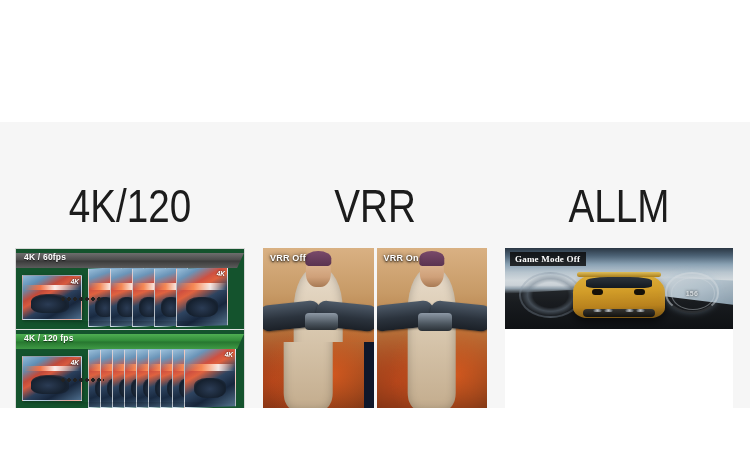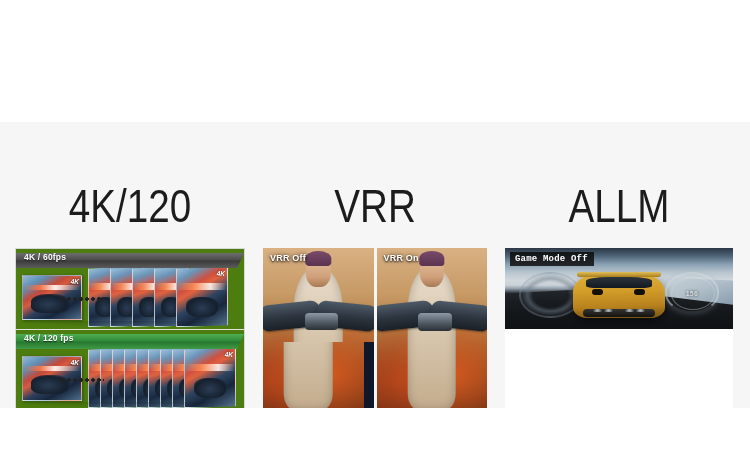--- a/index.html
+++ b/index.html
@@ -62,21 +62,21 @@
     background:#ffffff;
     border:1px solid #d8d8d8;
     box-sizing:border-box;
     overflow:hidden;
   }
   .panel-1{left:15px;width:230px;}
   .panel-2{left:263px;width:224px;border:none;}
   .panel-3{left:505px;width:228px;border:none;}
 
   
-  .fps-half{position:relative;width:100%;height:50%;overflow:hidden;background:#4d7c0f;}
+  .fps-half{position:relative;width:100%;height:50%;overflow:hidden;background:#14532d;}
   .fps-half.top{border-bottom:1px solid #e2e2e2;}
 
   .fps-bar{
     position:absolute;left:0;top:4px;width:100%;height:15px;
     z-index:6;
   }
   .fps-bar.gray{
     background:linear-gradient(180deg,#6e6e6e 0%,#4a4a4a 48%,#3a3a3a 52%,#5c5c5c 100%);
     -webkit-clip-path:polygon(0 0,100% 0,97% 100%,0 100%);
     clip-path:polygon(0 0,100% 0,97% 100%,0 100%);
@@ -304,21 +304,21 @@
     text-shadow:0 0 3px rgba(0,0,0,.8);
     font-family:"Liberation Sans", sans-serif;
   }
   .gm-label{
     position:absolute;left:5px;top:4px;z-index:10;
     background:rgba(10,10,10,.82);
     color:#ffffff;
     font-size:9px;font-weight:bold;
     letter-spacing:.2px;
     padding:2px 6px 2px 5px;
-    font-family:Liberation Mono, monospace;
+    font-family:Liberation Serif, serif;
   }
   .gm-half.blurry .gm-scene,
   .gm-half.blurry .gm-road,
   .gm-half.blurry .gm-snowbank,
   .gm-half.blurry .gm-car,
   .gm-half.blurry .gm-swirl,
   .gm-half.blurry .gauge{
     filter:blur(.7px) saturate(.82) brightness(.9);
   }
 

